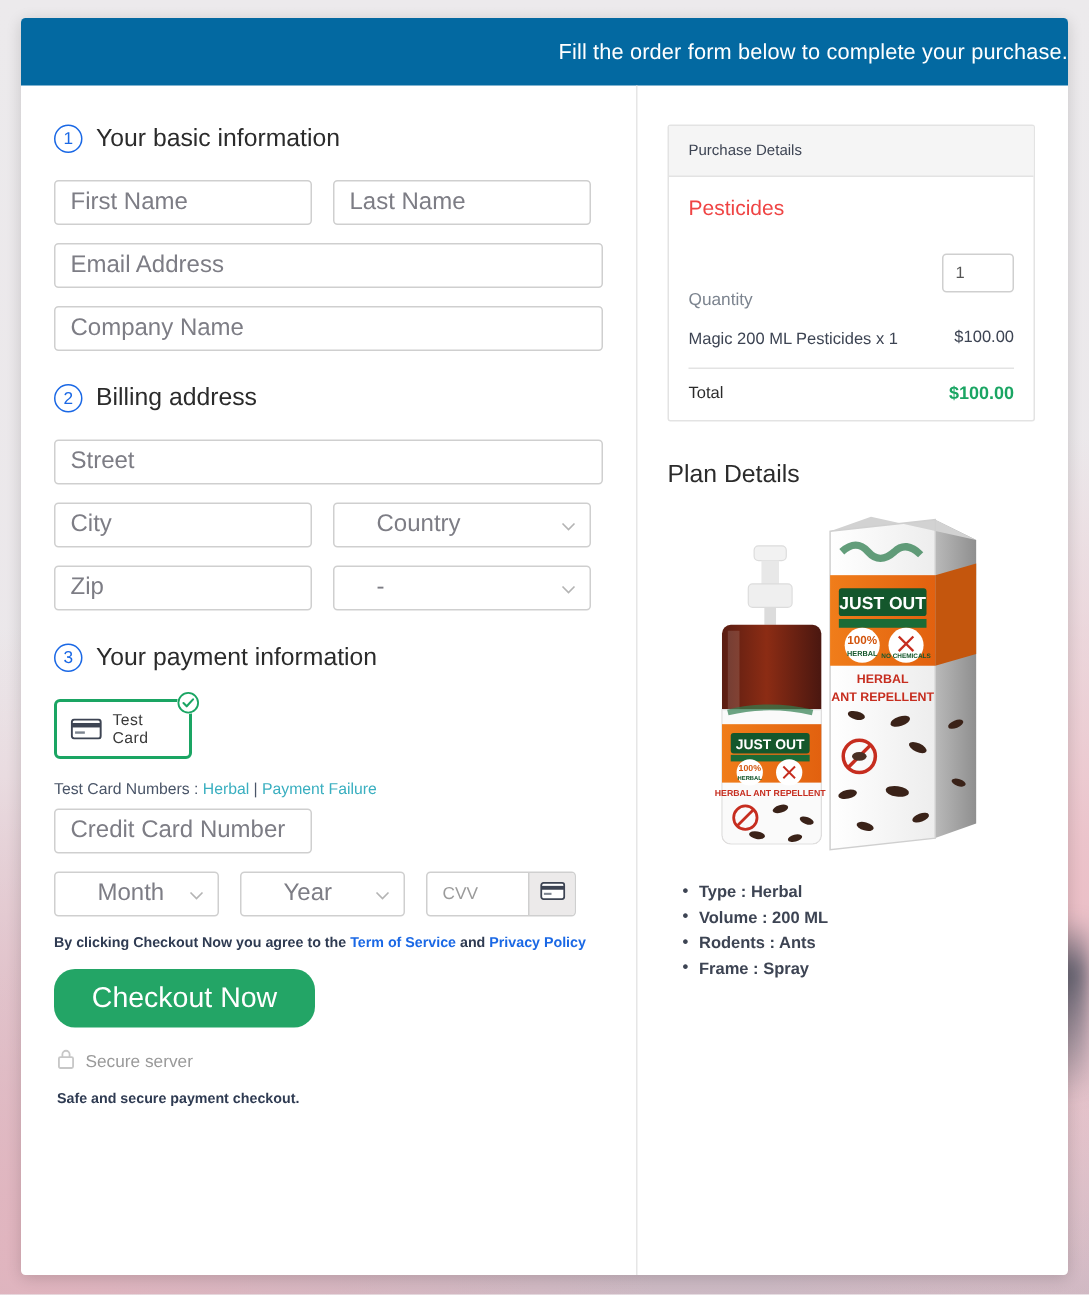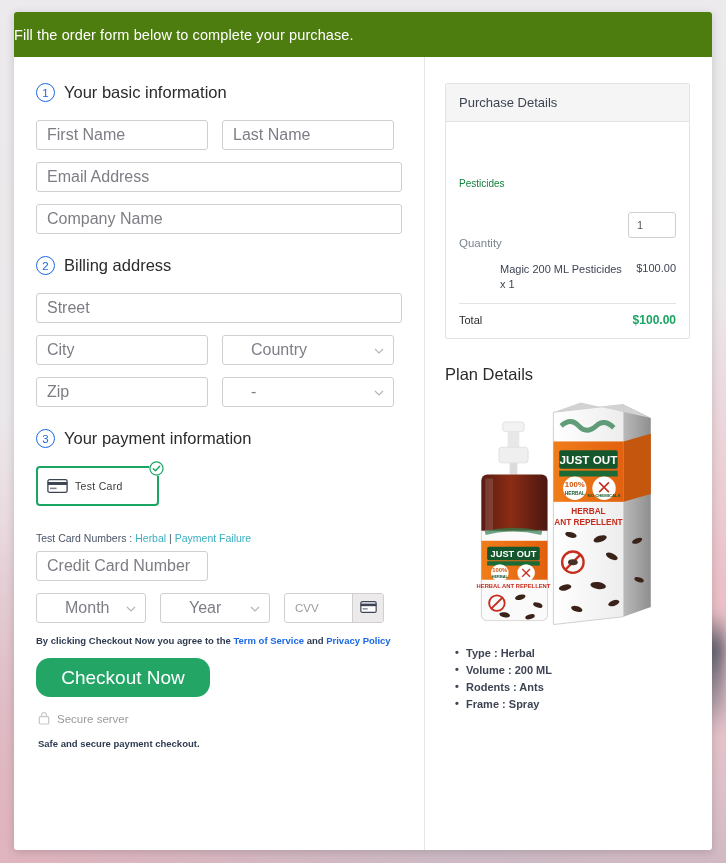--- a/index.html
+++ b/index.html
@@ -23,22 +23,22 @@
   .backdrop::after{
     content:""; position:absolute; left:690px; top:612px; width:36px; height:120px;
     background: linear-gradient(180deg, rgba(60,72,88,0) 0%, rgba(55,66,82,0.75) 30%, rgba(80,90,104,0.35) 75%, rgba(120,110,120,0) 100%);
     filter: blur(6px);
   }
 
   .page { position: absolute; left: 14px; top: 12px; width: 698px; height: 838px;
           background: #ffffff; border-radius: 3px;
           box-shadow: 0 2px 10px rgba(0,0,0,0.16); overflow: hidden; }
 
-  .banner { height: 45px; background: #4d7c0f; color: #fff;
-            display: flex; align-items: center; justify-content: flex-start;
+  .banner { height: 45px; background: #0369a1; color: #fff;
+            display: flex; align-items: center; justify-content: flex-end;
             font-size: 14.5px; letter-spacing: .1px; }
 
   .body-cols { display: flex; height: 793px; }
   .col-left { width: 410px; padding: 26px 22px 0 22px; position: relative; }
   .divider { width: 1px; background: #e6e6e6; margin-top: 0; }
   .col-right { flex: 1; padding: 26px 22px 0 20px; }
 
   .step { display: flex; align-items: center; gap: 9px; margin: 0 0 18px 0; }
   .step-num { width: 19px; height: 19px; border-radius: 50%;
               border: 1.4px solid #1a68e5; color: #1a68e5;
@@ -51,23 +51,23 @@
          background: #fff; display: flex; align-items: center;
          padding: 0 10px; font-size: 16px; color: #7d7d85; width: 100%; }
   .fld.half { width: 172px; flex: 0 0 172px; }
   .fld.full { width: 100%; }
   .sel { justify-content: space-between; padding-left: 28px; }
   .chev { width: 9px; height: 9px; color: #b4b4b4; flex: 0 0 auto; }
   .chev svg { display: block; }
 
   .sec-gap { height: 10px; }
 
-  .testcard { width: 123px; height: 37px; border: 2px solid #1aa563; border-radius: 4px;
+  .testcard { width: 92px; height: 37px; border: 2px solid #1aa563; border-radius: 4px;
               display: flex; align-items: center; gap: 7px; padding: 18px 9px;
-              position: relative; margin-bottom: 26px; }
+              position: relative; margin-bottom: 14px; }
   .tc-label { font-size: 10.5px; color: #3a3a3a; letter-spacing: .3px; }
   .tc-check { position: absolute; right: -7px; top: -7px; width: 15px; height: 15px;
               border-radius: 50%; background: #fff; color: #1aa563; }
   .card-glyph { width: 21px; height: 14px; }
 
   .tcn { font-size: 10.5px; color: #4a5568; margin: 0 0 7px 0; }
   .tcn a { color: #3aafc0; text-decoration: none; }
   .tcn .pipe { color: #4a5568; }
 
   .cvvwrap { display: flex; width: 100px; flex: 0 0 100px; height: 30px;
@@ -85,28 +85,28 @@
               display: flex; align-items: center; justify-content: center;
               cursor: pointer; font-family: inherit; }
 
   .secure { display: flex; align-items: center; gap: 7px; margin: 14px 0 11px 2px;
             font-size: 11.5px; color: #9a9a9a; }
   .safe { font-size: 9.5px; color: #2f3b52; font-weight: bold; margin-left: 2px; }
 
   
   .panel { border: 1px solid #e3e3e3; border-radius: 2px; }
   .panel-head { background: #f5f5f5; border-bottom: 1px solid #e3e3e3;
-                padding: 11px 13px; font-size: 13px; color: #3d4453; }
+                padding: 11px 13px; font-size: 10px; color: #3d4453; }
   .panel-body { padding: 12px 13px 11px 13px; }
-  .prod-name { font-size: 10px; color: #15803d; margin-bottom: 12px; margin-top: 44px; }
+  .prod-name { font-size: 14px; color: #ef4444; margin-bottom: 12px; }
   .qty-row { display: flex; align-items: center; justify-content: space-between; margin-bottom: 13px; }
   .qty-label { font-size: 11.5px; color: #7c848f; margin-top: 36px; }
   .qty-input { width: 48px; height: 26px; border: 1px solid #cfcfcf; border-radius: 3px;
                display: flex; align-items: center; padding: 0 8px; font-size: 11px; color: #555; }
-  .line-row { display: flex; justify-content: space-between; gap: 10px; margin-bottom: 11px; margin-left: 41px; }
+  .line-row { display: flex; justify-content: space-between; gap: 10px; margin-bottom: 11px; }
   .line-name { font-size: 11px; color: #3d4453; line-height: 1.35; max-width: 140px; }
   .line-amt { font-size: 11px; color: #3d4453; white-space: nowrap; }
   .hr { height: 1px; background: #e3e3e3; margin: 0 0 9px 0; }
   .total-row { display: flex; justify-content: space-between; align-items: center; }
   .total-label { font-size: 11px; color: #2b2b2b; font-weight: normal; }
   .total-amt { font-size: 12px; color: #1aa563; font-weight: bold; }
 
   .plan-title { font-size: 16.5px; color: #2b2b2b; margin: 26px 0 8px 0; }
   .plan-img { height: 242px; display: flex; align-items: flex-end; justify-content: center; }
   .plan-list { list-style: none; margin: 13px 0 0 10px; padding: 0; }

